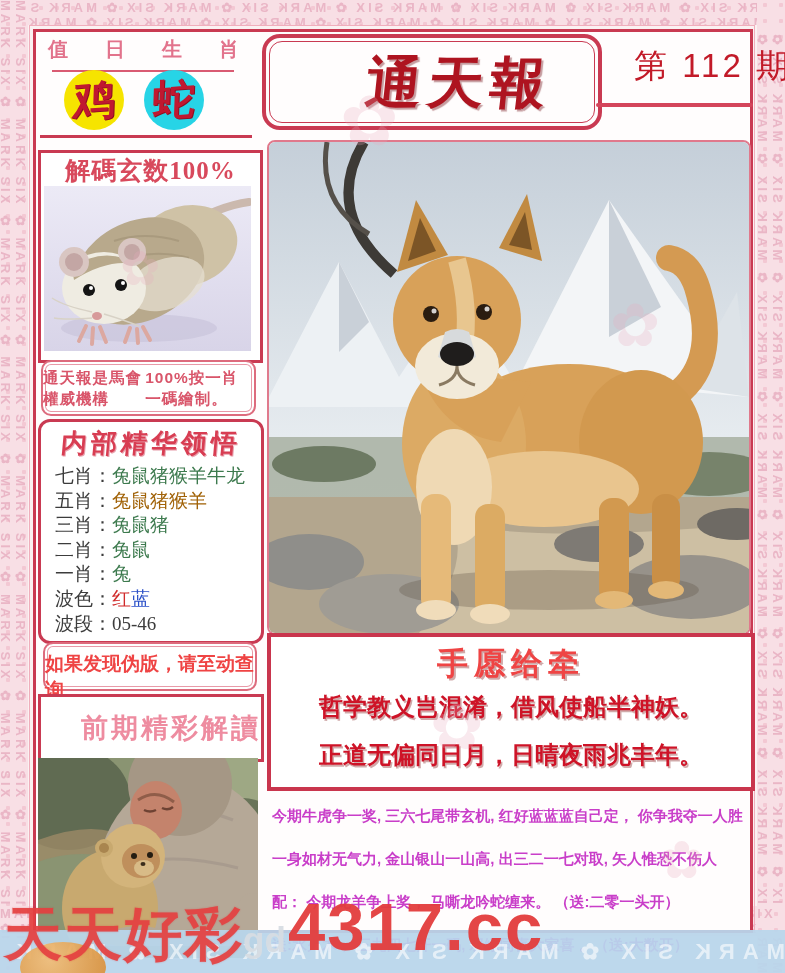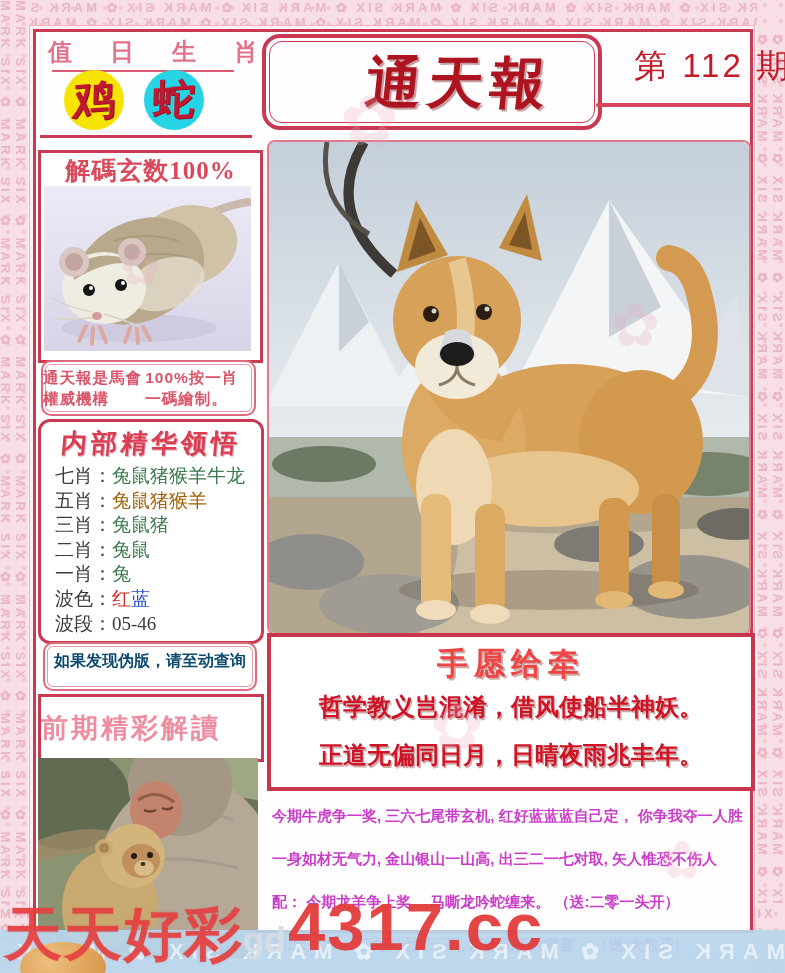--- a/index.html
+++ b/index.html
@@ -12,21 +12,21 @@
           background-size:16px 16px;}
   .ornate.top{left:0;top:0;width:785px;height:25px;transform:scaleX(-1);}
   .ornate.bottom{left:0;top:906px;width:785px;height:30px;}
   .ornate.left{left:0;top:0;width:28px;height:973px;writing-mode:vertical-rl;}
   .ornate.right{left:757px;top:0;width:28px;height:973px;writing-mode:vertical-rl;transform:scaleY(-1);}
   
   .frame-outer{position:absolute;left:29px;top:25px;width:724px;height:906px;border:1px solid #f0aebc;}
   .frame-inner{position:absolute;left:33px;top:29px;width:714px;height:898px;border:3px solid #c93a52;background:#fffdfd;}
   
   .duty-title{position:absolute;left:48px;top:36px;width:205px;font-family:"Liberation Serif",serif;
-              font-size:24px;color:#e2738c;letter-spacing:16px;font-weight:bold;white-space:nowrap;}
+              font-size:20px;color:#e2738c;letter-spacing:16px;font-weight:bold;white-space:nowrap;}
   .duty-underline{position:absolute;left:52px;top:70px;width:182px;height:2px;background:#d95a72;}
   .zcircle{position:absolute;width:60px;height:60px;border-radius:50%;display:flex;align-items:center;justify-content:center;}
   .zc1{left:64px;top:70px;}
   .zc2{left:144px;top:70px;}
   .zchar{font-family:"DejaVu Serif",serif;font-size:42px;font-weight:bold;color:#c01830;
          transform:skewX(-6deg) rotate(-4deg);text-shadow:1px 1px 0 #8d0f20;}
   .duty-rule{position:absolute;left:40px;top:135px;width:212px;height:3px;background:#c93a52;}
   .decode-box{position:absolute;left:38px;top:150px;width:219px;height:207px;border:3px solid #c93a52;background:#fff;}
   .decode-header{position:absolute;left:0;top:1px;width:100%;text-align:center;font-family:"Liberation Serif",serif;
                  font-size:25px;font-weight:bold;color:#d8495c;letter-spacing:1px;}
@@ -39,23 +39,23 @@
   .essence-box{position:absolute;left:38px;top:419px;width:220px;height:219px;border:3px solid #c93a52;
                border-radius:12px;background:#fff;}
   .essence-header{position:absolute;left:0;top:4px;width:100%;text-align:center;font-family:"DejaVu Serif",serif;
                   font-size:26px;font-weight:bold;color:#d83d52;letter-spacing:4px;transform:skewX(-5deg);
                   text-shadow:1px 1px 0 #e8a2ae;}
   .ess-rows{position:absolute;left:14px;top:42px;width:200px;}
   .ess-row{font-family:"Liberation Serif",serif;font-size:19px;line-height:24.6px;white-space:nowrap;}
   .ess-label{color:#3c3c3c;}
   .warning-box{position:absolute;left:43px;top:642px;width:210px;height:45px;border:2px solid #dd6b7d;
                border-radius:10px;box-shadow:inset 0 0 0 2px #fff,inset 0 0 0 3px #e89aa8;background:#fff;}
-  .warning-text{margin-top:7px;text-align:center;font-size:16px;font-weight:bold;color:#0c4a6e;}
+  .warning-text{margin-top:7px;font-size:19px;font-weight:bold;color:#ef4444;}
   .prev-box{position:absolute;left:38px;top:694px;width:220px;height:62px;border:3px solid #c93a52;background:#fff;
-            display:flex;align-items:center;justify-content:flex-start;}
+            display:flex;align-items:center;justify-content:flex-end;}
   .prev-header{font-family:"Liberation Serif",serif;font-size:27px;font-weight:bold;color:#ee8ca0;letter-spacing:3px;}
   .monkey{left:38px;top:758px;width:220px;height:200px;}
   
   .masthead-box{position:absolute;left:262px;top:34px;width:332px;height:88px;border:4px solid #c93a52;border-radius:18px;background:#fffdfd;}
   .masthead-box::after{content:"";position:absolute;left:3px;top:3px;right:3px;bottom:3px;border:1.5px solid #c93a52;border-radius:13px;}
   .masthead-title{position:absolute;left:100px;top:8px;font-family:"DejaVu Serif",serif;font-size:56px;font-weight:bold;
                   color:#ae1420;transform:skewX(-6deg);text-shadow:2px 2px 1px rgba(110,10,18,.4);letter-spacing:6px;white-space:nowrap;}
   .issue{position:absolute;left:597px;top:44px;width:155px;text-align:right;font-family:Liberation Sans, sans-serif;
          font-size:33px;color:#c21a28;letter-spacing:3px;white-space:nowrap;margin-left:37px;}
   .issue-underline{position:absolute;left:596px;top:103px;width:157px;height:4px;background:#d4455b;border-radius:2px;}

